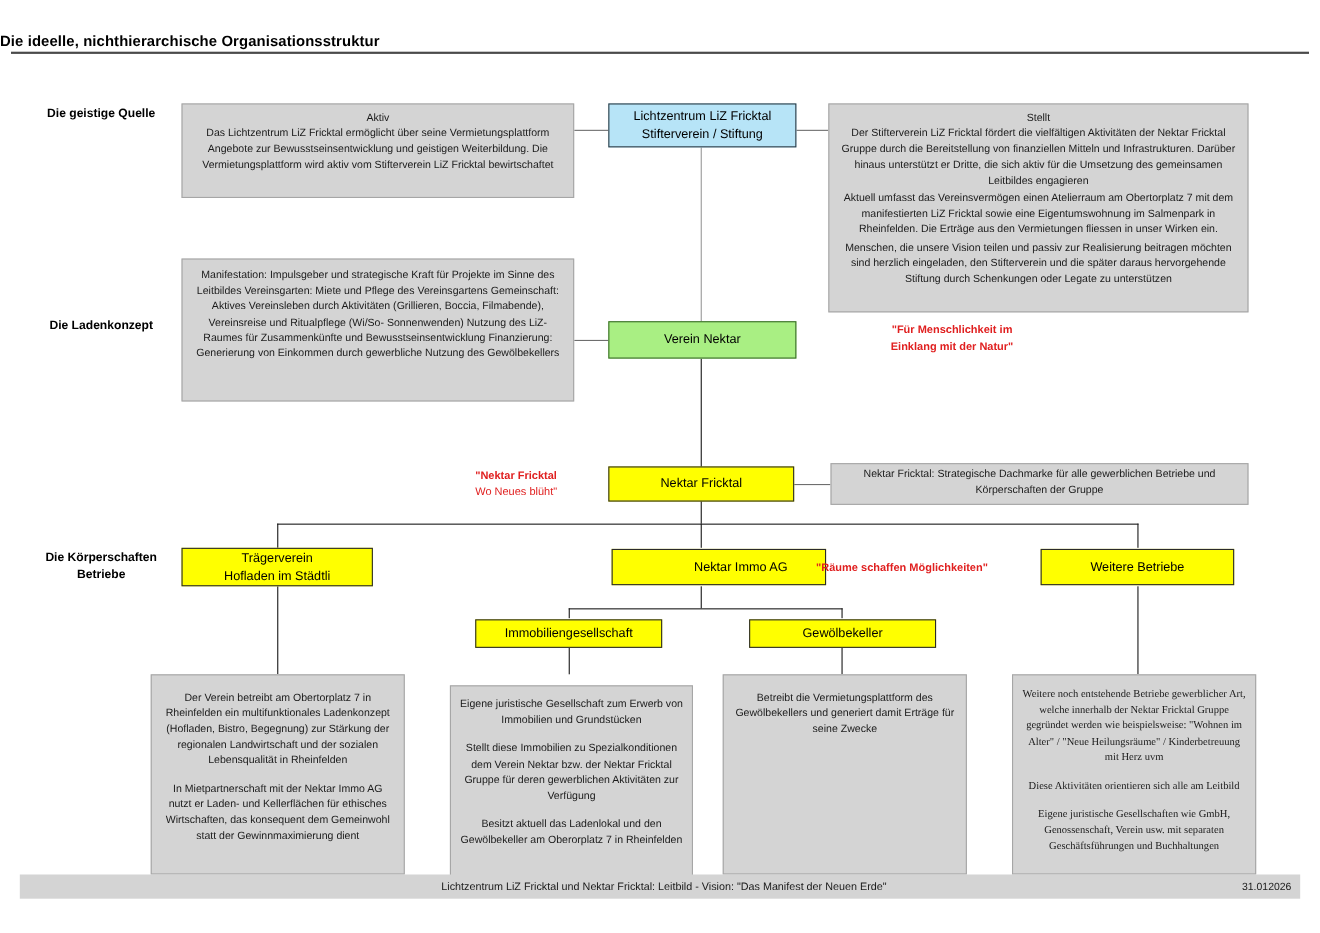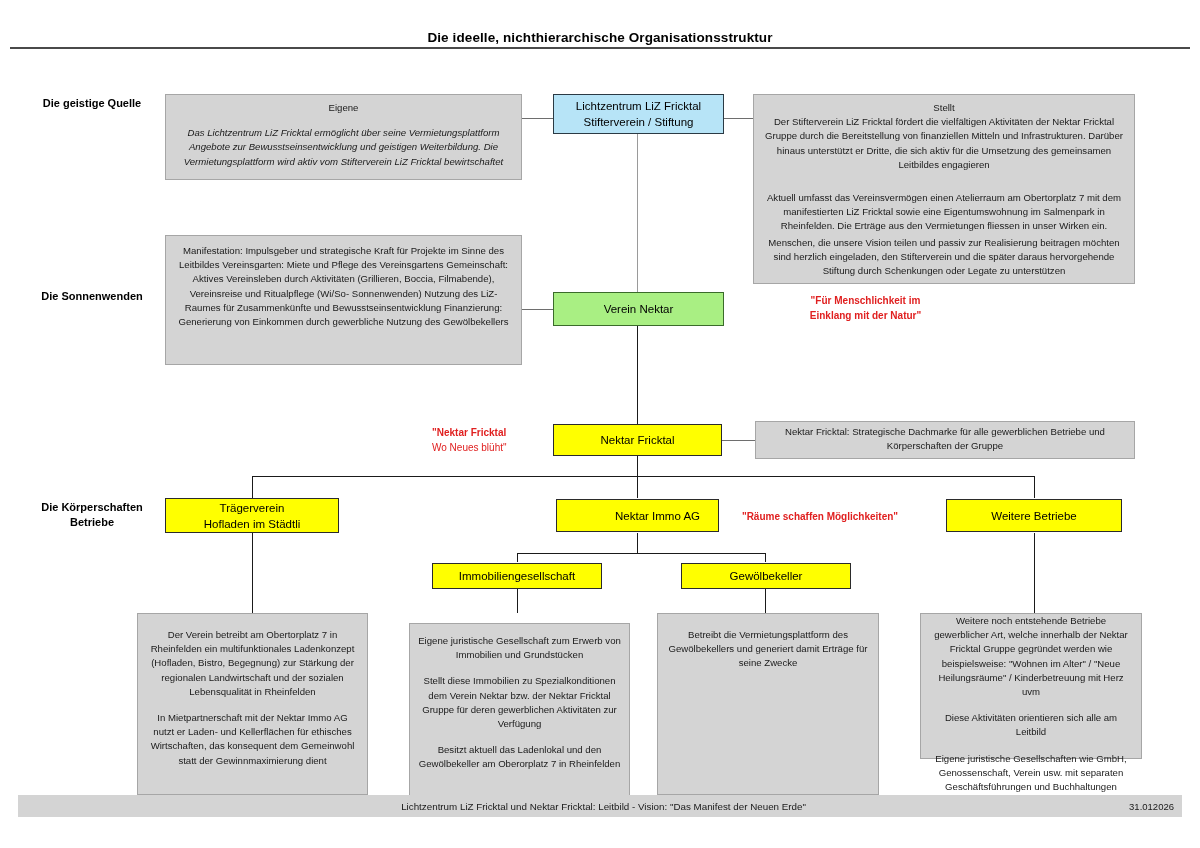--- a/index.html
+++ b/index.html
@@ -17,21 +17,20 @@
     height: 848px;
     background: #ffffff;
     overflow: hidden;
   }
 
   
   .page-title {
     position: absolute;
     left: 0; right: 0;
     top: 30px;
-    text-align: center;
     font-size: 13.5px;
     font-weight: bold;
     letter-spacing: 0.1px;
   }
   .header-rule {
     position: absolute;
     left: 10px;
     right: 10px;
     top: 47px;
     height: 2px;
@@ -137,21 +136,21 @@
 </head>
 <body>
 
 <div id="canvas">
 
   <div class="page-title">Die ideelle, nichthierarchische Organisationsstruktur</div>
   <div class="header-rule"></div>
 
   <div class="row-label" style="left:22px; top:96px; width:140px;">Die geistige Quelle</div>
 
-  <div class="row-label" style="left:22px; top:289px; width:140px;">Die Sonnenwenden</div>
+  <div class="row-label" style="left:22px; top:289px; width:140px;">Die Ladenkonzept</div>
 
   <div class="row-label" style="left:22px; top:500px; width:140px;">
     <div>Die Körperschaften</div>
     <div>Betriebe</div>
   </div>
 
   <div class="hline mid" style="left:522px; top:118px; width:31px;"></div>
 
   <div class="hline mid" style="left:724px; top:118px; width:29px;"></div>
 
@@ -173,28 +172,28 @@
   <div class="hline" style="left:517px; top:553px; width:249px;"></div>
   <div class="vline" style="left:517px; top:553px; height:9px;"></div>
   <div class="vline" style="left:765px; top:553px; height:9px;"></div>
 
   <div class="vline" style="left:252px; top:533px; height:80px;"></div>
   <div class="vline" style="left:517px; top:589px; height:24px;"></div>
   <div class="vline" style="left:765px; top:589px; height:24px;"></div>
   <div class="vline" style="left:1034px; top:533px; height:80px;"></div>
 
   <div class="infobox" style="left:165px; top:94px; width:357px; height:86px;">
-    <p>Eigene</p>
-    <p style="margin-top:11px;font-style:italic;">Das Lichtzentrum LiZ Fricktal ermöglicht über seine Vermietungsplattform Angebote zur Bewusstseinsentwicklung und geistigen Weiterbildung. Die Vermietungsplattform wird aktiv vom Stifterverein LiZ Fricktal bewirtschaftet</p>
+    <p>Aktiv</p>
+    <p style="margin-top:0;">Das Lichtzentrum LiZ Fricktal ermöglicht über seine Vermietungsplattform Angebote zur Bewusstseinsentwicklung und geistigen Weiterbildung. Die Vermietungsplattform wird aktiv vom Stifterverein LiZ Fricktal bewirtschaftet</p>
   </div>
 
   <div class="infobox" style="left:753px; top:94px; width:382px; height:190px;">
     <p>Stellt</p>
     <p style="margin-top:0;">Der Stifterverein LiZ Fricktal fördert die vielfältigen Aktivitäten der Nektar Fricktal Gruppe durch die Bereitstellung von finanziellen Mitteln und Infrastrukturen. Darüber hinaus unterstützt er Dritte, die sich aktiv für die Umsetzung des gemeinsamen Leitbildes engagieren</p>
-    <p style="margin-top:19px;">Aktuell umfasst das Vereinsvermögen einen Atelierraum am Obertorplatz 7 mit dem manifestierten LiZ Fricktal sowie eine Eigentumswohnung im Salmenpark in Rheinfelden. Die Erträge aus den Vermietungen fliessen in unser Wirken ein.</p>
+    <p style="margin-top:2px;">Aktuell umfasst das Vereinsvermögen einen Atelierraum am Obertorplatz 7 mit dem manifestierten LiZ Fricktal sowie eine Eigentumswohnung im Salmenpark in Rheinfelden. Die Erträge aus den Vermietungen fliessen in unser Wirken ein.</p>
     <p style="margin-top:2px;">Menschen, die unsere Vision teilen und passiv zur Realisierung beitragen möchten sind herzlich eingeladen, den Stifterverein und die später daraus hervorgehende Stiftung durch Schenkungen oder Legate zu unterstützen</p>
   </div>
 
   <div class="node blue" style="left:553px; top:94px; width:171px; height:40px;">
     <div class="node-title">Lichtzentrum LiZ Fricktal</div>
     <div class="node-title">Stifterverein / Stiftung</div>
   </div>
 
   <div class="infobox" style="left:165px; top:235px; width:357px; height:130px; padding-top:8px;">
     <p>Manifestation: Impulsgeber und strategische Kraft für Projekte im Sinne des Leitbildes Vereinsgarten: Miete und Pflege des Vereinsgartens Gemeinschaft: Aktives Vereinsleben durch Aktivitäten (Grillieren, Boccia, Filmabende), Vereinsreise und Ritualpflege (Wi/So- Sonnenwenden) Nutzung des LiZ-Raumes für Zusammenkünfte und Bewusstseinsentwicklung Finanzierung: Generierung von Einkommen durch gewerbliche Nutzung des Gewölbekellers</p>
@@ -220,21 +219,21 @@
 
   <div class="infobox" style="left:755px; top:421px; width:380px; height:38px; display:flex; flex-direction:column; justify-content:center; padding-top:4px;">
     <p>Nektar Fricktal: Strategische Dachmarke für alle gewerblichen Betriebe und Körperschaften der Gruppe</p>
   </div>
 
   <div class="node yellow" style="left:165px; top:498px; width:174px; height:35px;justify-content:center;">
     <div class="node-title">Trägerverein</div>
     <div class="node-title">Hofladen im Städtli</div>
   </div>
 
-  <div class="node yellow" style="left:556px; top:499px; width:163px; height:33px;padding-left:40px;">
+  <div class="node yellow" style="left:556px; top:499px; width:195px; height:33px;padding-left:40px;">
     <div class="node-title">Nektar Immo AG</div>
   </div>
 
   <div class="slogan" style="left:735px; top:509px; width:170px;">"Räume schaffen Möglichkeiten"</div>
 
   <div class="node yellow" style="left:432px; top:563px; width:170px; height:26px;">
     <div class="node-title">Immobiliengesellschaft</div>
   </div>
 
   <div class="node yellow" style="left:946px; top:499px; width:176px; height:33px;">
@@ -253,21 +252,21 @@
   <div class="infobox" style="left:409px; top:613px; width:221px; height:182px; padding-top:10px;margin-top:10px;">
     <p>Eigene juristische Gesellschaft zum Erwerb von Immobilien und Grundstücken</p>
     <p>Stellt diese Immobilien zu Spezialkonditionen dem Verein Nektar bzw. der Nektar Fricktal Gruppe für deren gewerblichen Aktivitäten zur Verfügung</p>
     <p>Besitzt aktuell das Ladenlokal und den Gewölbekeller am Oberorplatz 7 in Rheinfelden</p>
   </div>
 
   <div class="infobox" style="left:657px; top:613px; width:222px; height:182px; padding-top:14px;">
     <p>Betreibt die Vermietungsplattform des Gewölbekellers und generiert damit Erträge für seine Zwecke</p>
   </div>
 
-  <div class="infobox" style="left:920px; top:613px; width:222px; height:146px; padding-top:0;">
+  <div class="infobox" style="left:920px; top:613px; width:222px; height:182px; padding-top:11px;font-family:Liberation Serif, serif;">
     <p>Weitere noch entstehende Betriebe gewerblicher Art, welche innerhalb der Nektar Fricktal Gruppe gegründet werden wie beispielsweise: "Wohnen im Alter" / "Neue Heilungsräume" / Kinderbetreuung mit Herz uvm</p>
     <p>Diese Aktivitäten orientieren sich alle am Leitbild</p>
     <p>Eigene juristische Gesellschaften wie GmbH, Genossenschaft, Verein usw. mit separaten Geschäftsführungen und Buchhaltungen</p>
   </div>
 
   <div class="footer">
     <div class="footer-text">Lichtzentrum LiZ Fricktal und Nektar Fricktal: Leitbild - Vision: "Das Manifest der Neuen Erde"</div>
     <div class="footer-date">31.012026</div>
   </div>
 

